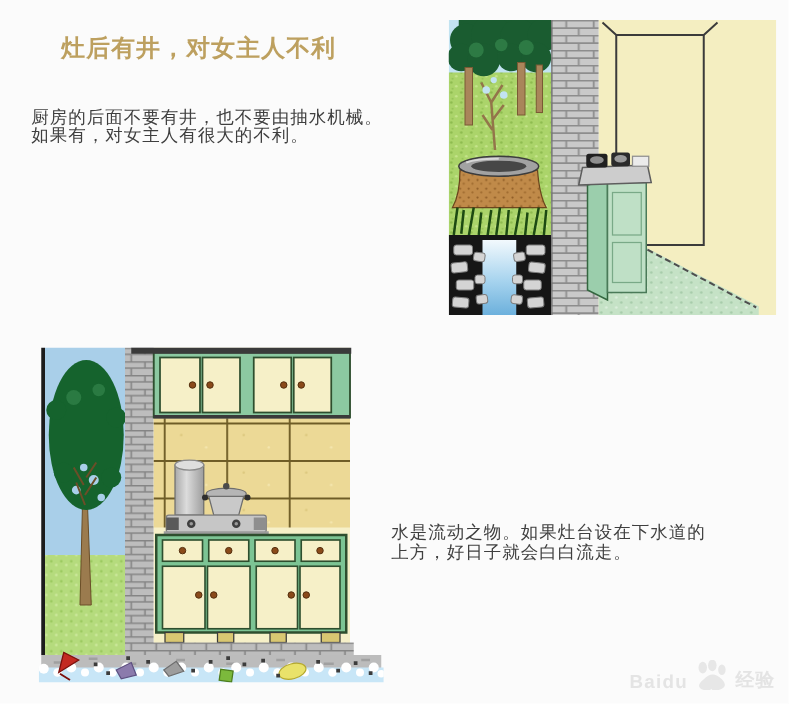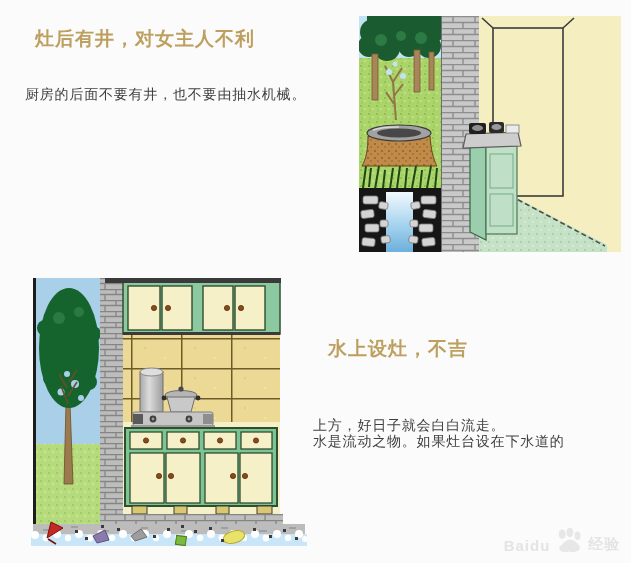--- a/index.html
+++ b/index.html
@@ -6,21 +6,21 @@
   .page {
     position:relative; width:631px; height:563px;
     background:#fbfbfb; overflow:hidden;
     font-family:"Liberation Sans","DejaVu Sans",sans-serif;
   }
   .sec-title {
     position:absolute; margin:0;
     font-size:19px; font-weight:bold; letter-spacing:1px;
     color:#bda05f; white-space:nowrap;
   }
-  .t1 { left:35px; top:26px; }
+  .t1 { left:49px; top:26px; }
   .t2 { left:328px; top:336px; }
   .sec-body {
     position:absolute; margin:0;
     font-size:14px; letter-spacing:0.8px; line-height:15px;
     color:#3f3f3f;
   }
   .b1 { left:25px; top:87px;font-family:Liberation Serif, serif; }
   .b2 { left:313px; top:417px; line-height:16px; }
   .line { display:block; white-space:nowrap; }
   .fig { position:absolute; margin:0; }
@@ -87,20 +87,21 @@
         <stop offset="0" stop-color="#a9a9a9"></stop>
         <stop offset="0.4" stop-color="#dcdcdc"></stop>
         <stop offset="1" stop-color="#9d9d9d"></stop>
       </linearGradient>
     </defs>
   </svg>
 
   <h2 class="sec-title t1">灶后有井，对女主人不利</h2>
   <p class="sec-body b1">
     <span class="line">厨房的后面不要有井，也不要由抽水机械。</span>
+    <span class="line">如果有，对女主人有很大的不利。</span>
   </p>
 
   <figure class="fig fig1">
     <svg viewBox="0 0 262 236" width="262" height="236">
       <g>
         <rect x="0" y="0" width="82" height="176" fill="#c2e3f1"></rect>
         <rect x="0" y="42" width="82" height="134" fill="url(#pGrass)"></rect>
         <g fill="#1a5c30">
           <rect x="8" y="0" width="74" height="22"></rect>
           <circle cx="14" cy="16" r="13"></circle>
@@ -342,24 +343,23 @@
             <rect x="252" y="251" width="3" height="3"></rect>
               <rect x="264" y="259" width="3" height="3"></rect>
             <rect x="70" y="247" width="3" height="3"></rect>
               <rect x="150" y="247" width="3" height="3"></rect>
           </g>
         </g>
       </g>
     </svg>
   </figure>
 
-  <h2 class="sec-title t2">水上设灶，不吉</h2>
   <p class="sec-body b2">
+    <span class="line">水是流动之物。如果灶台设在下水道的</span>
     <span class="line">上方，好日子就会白白流走。</span>
-    <span class="line">水是流动之物。如果灶台设在下水道的</span>
   </p>
 
   <div class="watermark">
     <span>Baidu</span>
     <svg class="paw-icon" viewBox="0 0 40 28" width="34" height="24">
       <ellipse cx="12" cy="7" rx="4" ry="5.5" fill="#e7e7e7"></ellipse>
       <ellipse cx="21" cy="5" rx="4" ry="5.5" fill="#e7e7e7"></ellipse>
       <ellipse cx="30" cy="9" rx="3.5" ry="5" fill="#e7e7e7"></ellipse>
       <path d="M13,18 q8,-9 17,0 q7,7 -3,10 q-5,2 -7,-1 q-2,3 -7,1 q-9,-3 0,-10z" fill="#e7e7e7"></path>
     </svg>

